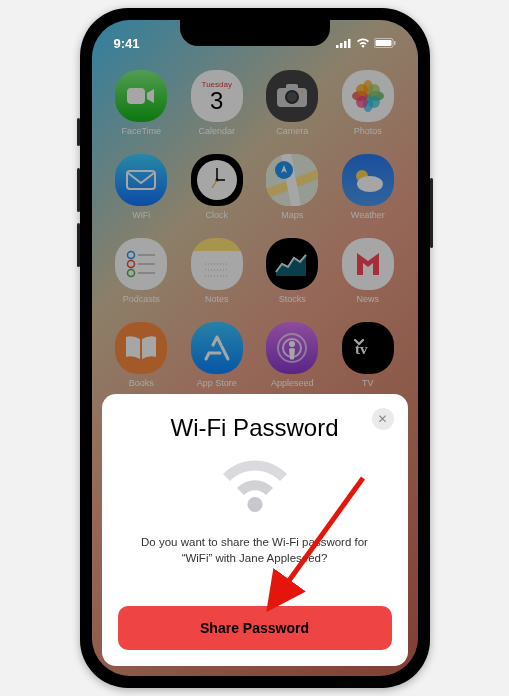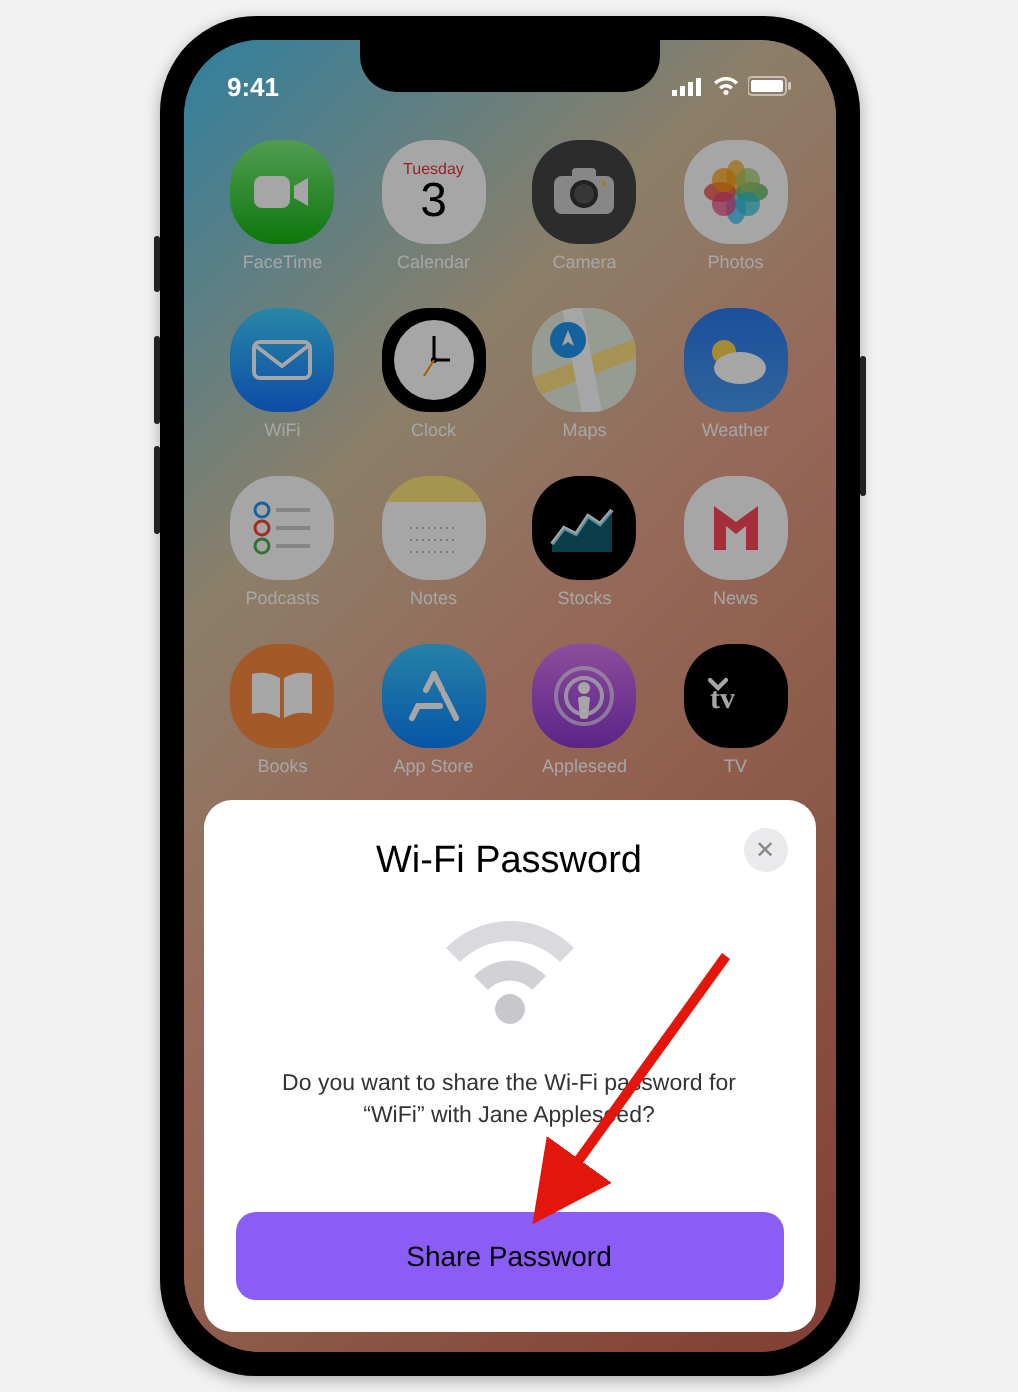--- a/index.html
+++ b/index.html
@@ -144,21 +144,21 @@
       right: 10px;
       bottom: 10px;
       background: #fff;
       border-radius: 14px;
       z-index: 20;
       padding: 20px 16px 16px;
       text-align: center;
     }
 
     .sheet-title {
-      font-size: 19px;
+      font-size: 24px;
       font-weight: 400;
       color: #000;
     }
 
     .close-btn {
       position: absolute;
       top: 14px;
       right: 14px;
       width: 22px;
       height: 22px;
@@ -182,25 +182,25 @@
       font-size: 11.5px;
       color: #333;
       line-height: 1.4;
       margin-bottom: 40px;
       padding: 0 8px;
     }
 
     .share-btn {
       width: 100%;
       padding: 14px;
-      background: #8b5cf6;
+      background: #ef4444;
       border: none;
       border-radius: 10px;
       font-size: 14px;
-      font-weight: 400;
+      font-weight: 700;
       color: #000;
       cursor: pointer;
     }
 
     .arrow-annotation {
       position: absolute;
       z-index: 200;
       pointer-events: none;
     }
 

